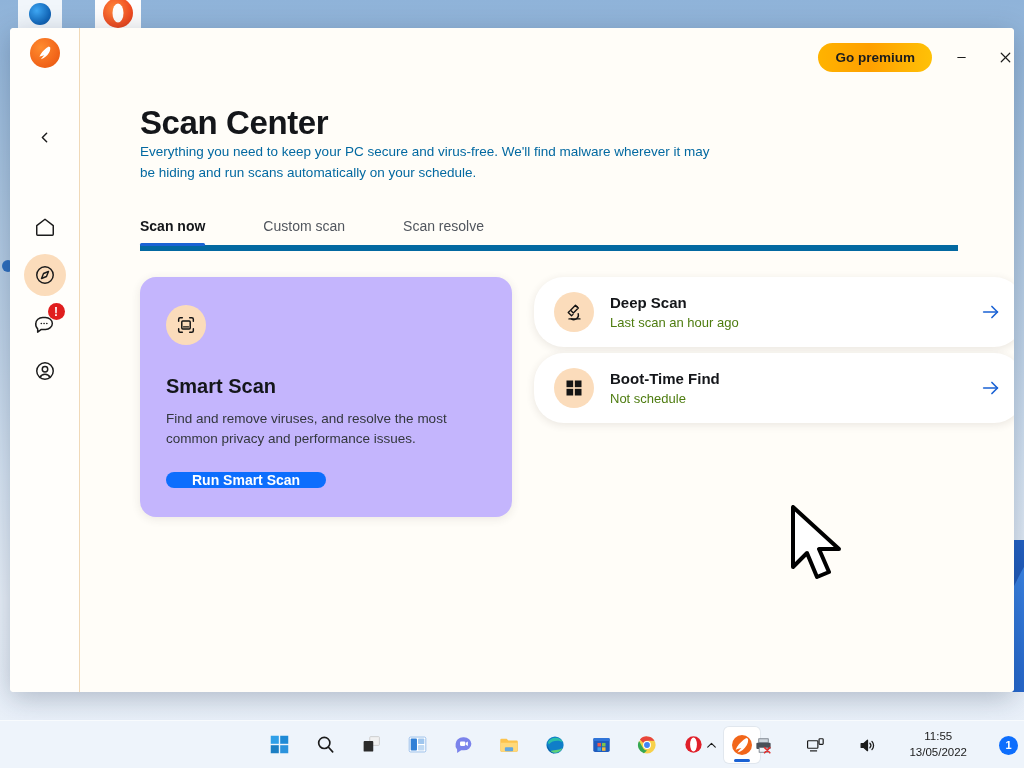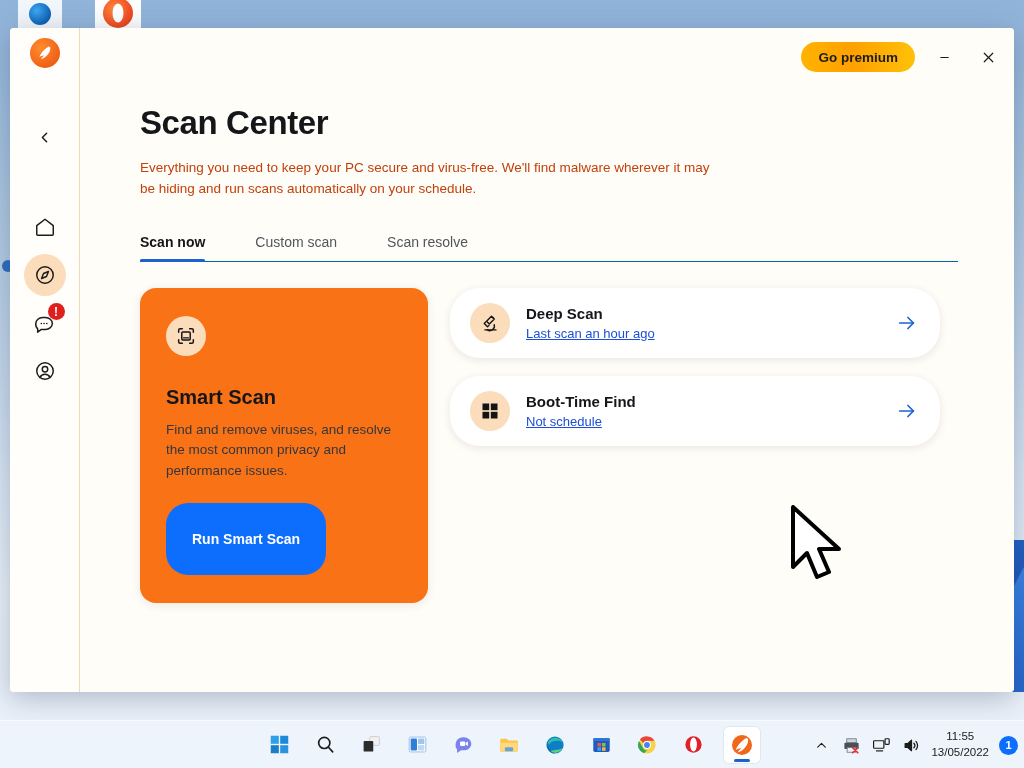--- a/index.html
+++ b/index.html
@@ -127,22 +127,22 @@
   
   #content {
     flex: 1;
     position: relative;
     background: #fffdf8;
     padding: 0 0 0 60px;
   }
 
   #titlebar-actions {
     position: absolute;
-    top: 14px; right: 11px;
-    display: flex; gap: 14px;
+    top: 14px; right: 4px;
+    display: flex; align-items: center; gap: 14px;
   }
   #go-premium {
     background: linear-gradient(90deg,#ffb300 0%, #ffa000 45%, #ffc107 100%);
     border: none;
     color: #1c1c1c;
     font-weight: bold;
     font-size: 13.5px;
     padding: 7px 17px;
     border-radius: 20px;
     cursor: pointer;
@@ -156,34 +156,34 @@
   }
 
   #page-title {
     margin-top: 76px;
     font-size: 33px;
     font-weight: bold;
     letter-spacing: -0.4px;
     color: #14161a;
   }
   #page-subtitle {
-    margin-top: 16px;
+    margin-top: 0;
     font-size: 13.5px;
     line-height: 1.55;
-    color: #c2410c;
+    color: #0369a1;
     max-width: 585px;
   }
 
   
   #tabs {
     margin-top: 28px;
     width: 818px;
-    border-bottom: 1px solid #0369a1;
-    display: flex;
-    gap: 4px;
+    border-bottom: 6px solid #0369a1;
+    display: flex;
+    gap: 12px;
   }
   .tab {
     font-size: 14px;
     color: #51565e;
     padding: 6px 26px 11px 0;
     margin-right: 20px;
     cursor: pointer;
     position: relative;
     background: none; border: none;
     font-family: "Liberation Sans", sans-serif;
@@ -199,22 +199,22 @@
   }
 
   
   #panels {
     margin-top: 26px;
     display: flex;
     gap: 22px;
   }
 
   #smart-scan-card {
-    width: 288px;
-    background: #f97316;
+    width: 372px;
+    background: #c4b5fd;
     border-radius: 16px;
     padding: 28px 26px 28px 26px;
     box-shadow: 0 2px 10px rgba(60,50,35,.10);
   }
   .round-icon {
     width: 40px; height: 40px;
     border-radius: 50%;
     background: #fbdcbb;
     display: flex; align-items: center; justify-content: center;
     flex: none;
@@ -231,49 +231,49 @@
     line-height: 1.52;
     color: #33373d;
   }
   #run-smart-scan {
     margin-top: 22px;
     background: #0d6efd;
     color: #fff;
     border: none;
     font-weight: bold;
     font-size: 14px;
-    padding: 28px 26px;
+    padding: 0 26px;
     border-radius: 22px;
     cursor: pointer;
     font-family: "Liberation Sans", sans-serif;
   }
 
   #scan-list {
     display: flex;
     flex-direction: column;
-    gap: 18px;
+    gap: 6px;
     width: 490px;
   }
   .scan-row {
     background: #ffffff;
     border-radius: 30px;
     height: 70px;
     display: flex;
     align-items: center;
     padding: 0 22px 0 20px;
     box-shadow: 0 2px 9px rgba(60,50,35,.11);
     cursor: pointer;
   }
   .scan-row .texts { margin-left: 16px; flex: 1; }
   .scan-row .rowtitle {
     font-size: 15px; font-weight: bold; color: #14161a;
     line-height: 1.25;
   }
   .scan-row .rowsub {
-    font-size: 13px; color: #1d4ed8; margin-top: 2px; text-decoration: underline;
+    font-size: 13px; color: #4d7c0f; margin-top: 2px;
   }
   .arrow { color: #1a62d4; display: flex; align-items: center; }
 
   
   #cursor {
     position: absolute;
     left: 791px; top: 505px;
     width: 54px; height: 80px;
     pointer-events: none;
     z-index: 50;
@@ -311,21 +311,21 @@
     content: "";
     position: absolute;
     bottom: 1px; left: 50%; transform: translateX(-50%);
     width: 16px; height: 3px; border-radius: 2px;
     background: #1a62d4;
   }
 
   #tray {
     position: absolute;
     right: 6px; top: 0; height: 48px;
-    display: flex; align-items: center; gap: 6px; justify-content: space-between;
+    display: flex; align-items: center; gap: 28px; justify-content: space-between;
   }
   .tray-icon {
     width: 24px; height: 24px;
     display: flex; align-items: center; justify-content: center;
     cursor: pointer; color: #1b1b1b;
   }
   #clock {
     text-align: center;
     font-size: 11.5px;
     color: #1b1b1b;

